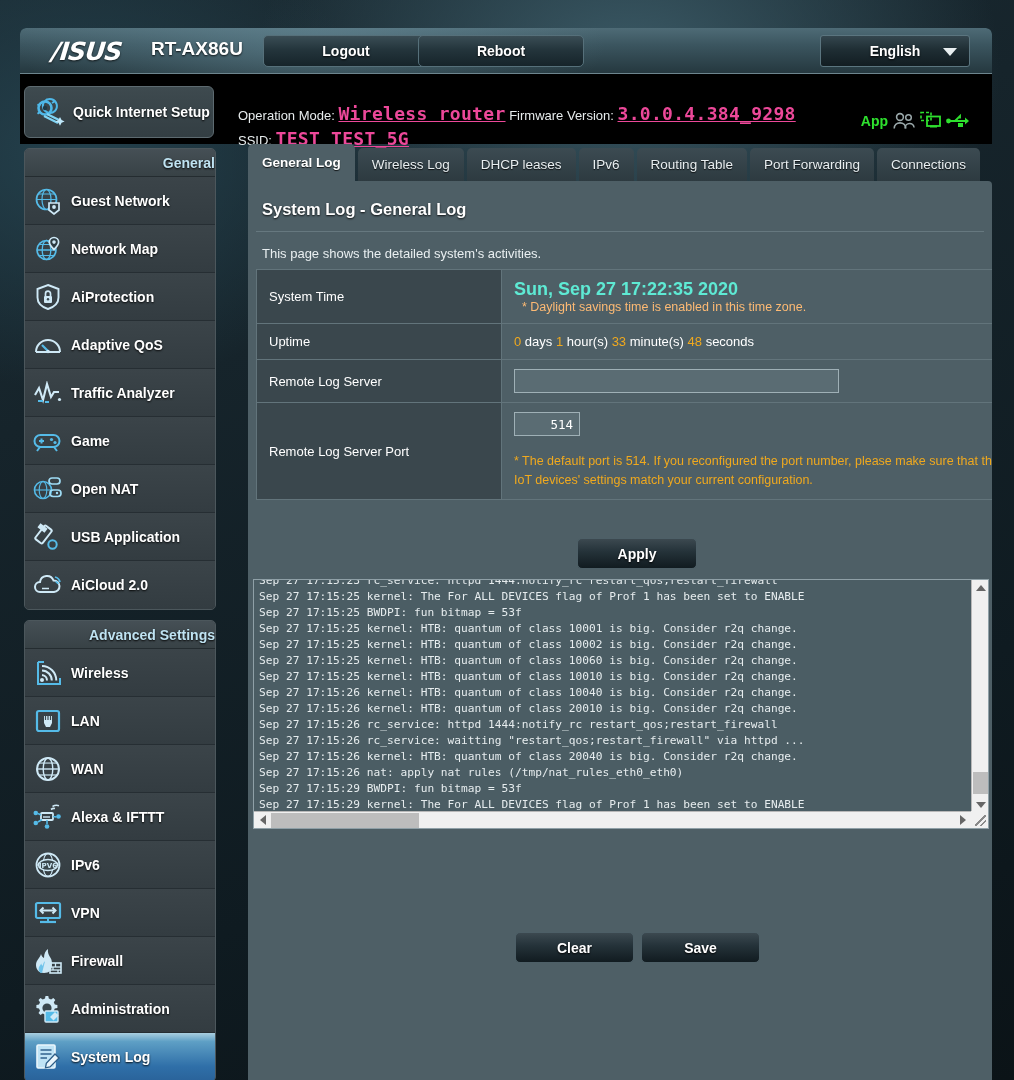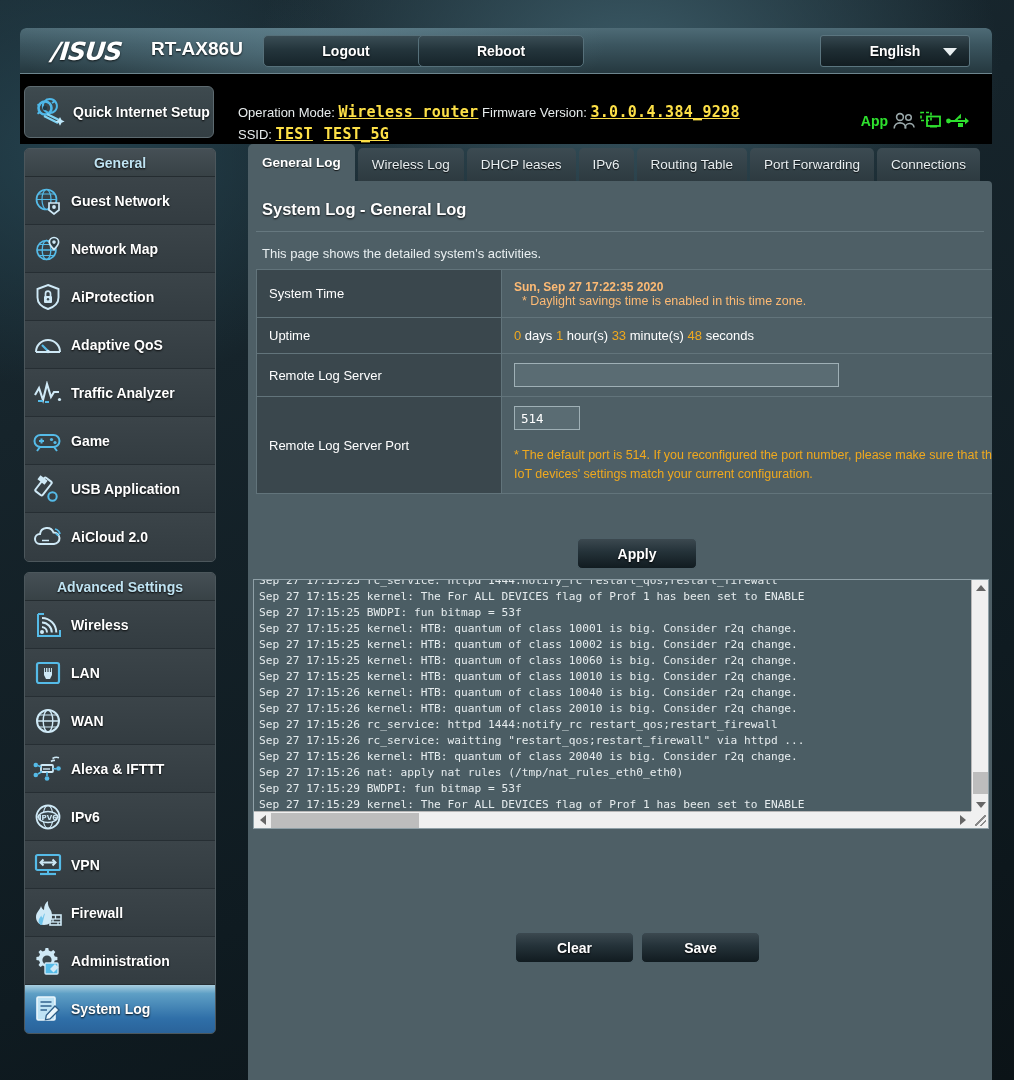--- a/index.html
+++ b/index.html
@@ -80,21 +80,21 @@
     position: absolute; left: 0; top: 46px; width: 972px; height: 70px;
     background: #000;
   }
   #info-lines {
     position: absolute; left: 218px; top: 29px;
     font-size: 13px; color: #dfe6e8;
   }
   #info-lines .row { margin-bottom: 4px; white-space: nowrap; }
   #info-lines b {
     font-family: "DejaVu Sans Mono", monospace;
-    font-size: 15px; font-weight: 700; color: #fde047;
+    font-size: 18px; font-weight: 700; color: #ec4899;
     text-decoration: underline; letter-spacing: .3px;
   }
   #info-lines .lbl { color: #e7eced; }
   #info-icons {
     position: absolute; right: 22px; top: 37px;
     display: flex; align-items: center; gap: 4px;
   }
   #app-link { color: #2ee02e; font-size: 14px; font-weight: 700; cursor: pointer; }
   .gicon { cursor: pointer; display: block; }
 
@@ -112,21 +112,21 @@
     line-height: 16px; text-shadow: 0 1px 2px #000;
   }
   .navgroup {
     margin-top: 10px;
     border: 1px solid #4c575c;
     border-radius: 5px;
     overflow: hidden;
     background: #2f383d;
   }
   .grouphdr {
-    height: 28px; line-height: 28px; text-align: center;
+    height: 28px; line-height: 28px; text-align: right;
     font-size: 14px; font-weight: 700; color: #bfe3f2;
     background: linear-gradient(180deg, #454f55 0%, #384246 100%);
     border-bottom: 1px solid #242c30;
     text-shadow: 0 1px 2px #000;
   }
   .navitem {
     position: relative;
     height: 48px; display: flex; align-items: center;
     border-bottom: 1px solid #262e33;
     background: linear-gradient(180deg, #3b4449 0%, #333c41 100%);
@@ -199,28 +199,28 @@
     background: #3a474d;
     font-size: 13px; color: #fff;
     vertical-align: middle;
     border-right: 1px solid #62747b;
   }
   #infotable td.v {
     padding: 9px 0 9px 12px;
     font-size: 13px; color: #fff;
     vertical-align: middle;
   }
-  .sys-time-main { font-weight: 700; font-size: 12px; color: #fdba74; }
+  .sys-time-main { font-weight: 700; font-size: 18px; color: #5eead4; }
   .sys-time-note { font-size: 12.5px; color: #fdba74; padding-left: 8px; display:block; margin-top:0;}
   .num { color: #f0a91e; }
   .amber { color: #f0a91e; font-size: 12.5px; line-height: 19px; display: block; }
   .textfield {
     height: 24px; border: 1px solid #9fb0b6; background: #5a6c73;
     color: #fff; font-family: "DejaVu Sans Mono", monospace; font-size: 12.5px;
-    padding: 0 6px; outline: none;
+    padding: 0 6px; outline: none; text-align: right;
   }
   #rls-input { width: 325px; }
   #rlsp-input { width: 66px; }
 
   #apply-btn {
     position: absolute; left: 329px; top: 357px; width: 120px; height: 31px;
     border-radius: 5px;
     background: linear-gradient(180deg, #3c4950 0%, #25333a 42%, #111b20 100%);
     border: 1px solid #4d5f67;
     color: #fff; font-size: 14px; font-weight: 700;
@@ -437,20 +437,33 @@
             <line x1="6" y1="11" x2="11" y2="11" stroke="#55bbe8" stroke-width="2"></line>
             <line x1="8.5" y1="8.5" x2="8.5" y2="13.5" stroke="#55bbe8" stroke-width="2"></line>
             <circle cx="18.5" cy="9.5" r="1.6" fill="#55bbe8"></circle>
             <circle cx="22" cy="12.5" r="1.6" fill="#55bbe8"></circle>
             <path d="M7 17 l-3 4 M21 17 l3 4" stroke="#55bbe8" stroke-width="2"></path>
           </svg>
         </span>
         <span class="lbl">Game</span>
       </div>
 
+      <div class="navitem">
+        <span class="ico">
+          <svg width="30" height="26" viewBox="0 0 30 26">
+            <circle cx="10" cy="14" r="8.5" fill="none" stroke="#55bbe8" stroke-width="1.6"></circle>
+            <ellipse cx="10" cy="14" rx="3.8" ry="8.5" fill="none" stroke="#55bbe8" stroke-width="1.1"></ellipse>
+            <line x1="1.5" y1="14" x2="18.5" y2="14" stroke="#55bbe8" stroke-width="1.1"></line>
+            <rect x="16" y="2" width="11" height="6" rx="3" fill="none" stroke="#9fdcf5" stroke-width="1.7"></rect>
+            <rect x="17" y="14" width="11" height="6.5" rx="3.2" fill="none" stroke="#9fdcf5" stroke-width="1.7"></rect>
+            <circle cx="24" cy="17" r="1.2" fill="#9fdcf5"></circle>
+          </svg>
+        </span>
+        <span class="lbl">Open NAT</span>
+      </div>
 
       <div class="navitem">
         <span class="ico">
           <svg width="28" height="28" viewBox="0 0 28 28">
             <rect x="5" y="3" width="9" height="17" rx="1.5" transform="rotate(38 9.5 11.5)" fill="none" stroke="#cfe9f6" stroke-width="2"></rect>
             <rect x="4" y="2.5" width="9" height="5" transform="rotate(38 8.5 5)" fill="#cfe9f6"></rect>
             <circle cx="18.5" cy="21.5" r="4.2" fill="none" stroke="#55bbe8" stroke-width="2"></circle>
           </svg>
         </span>
         <span class="lbl">USB Application</span>

